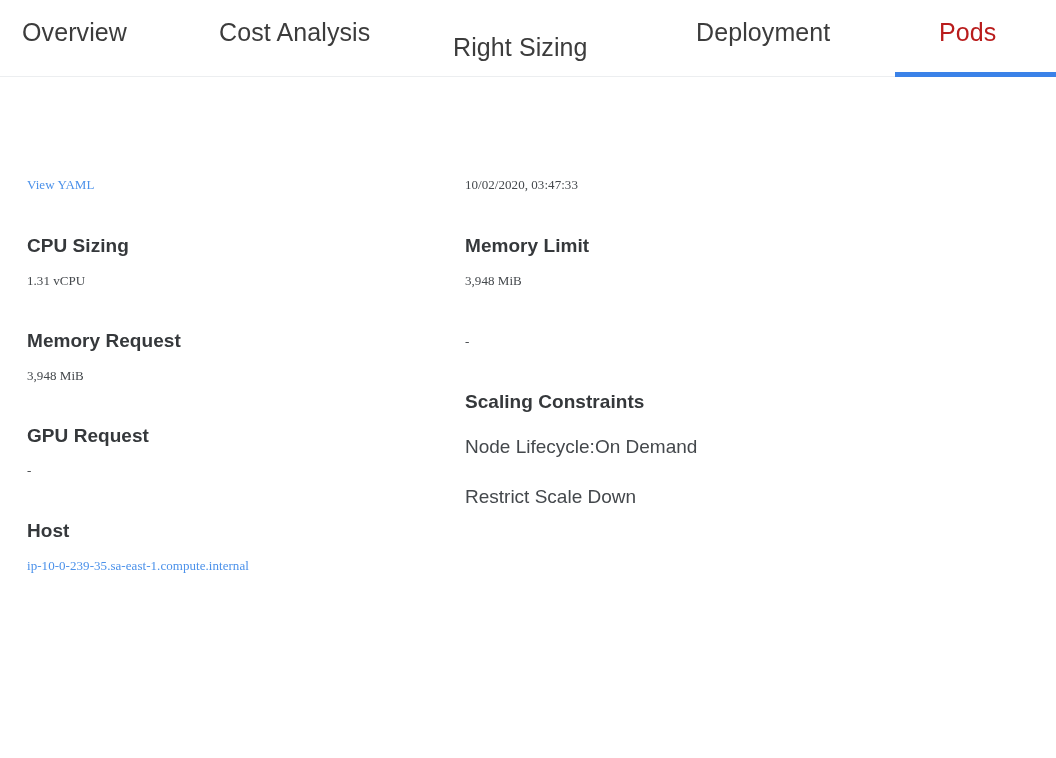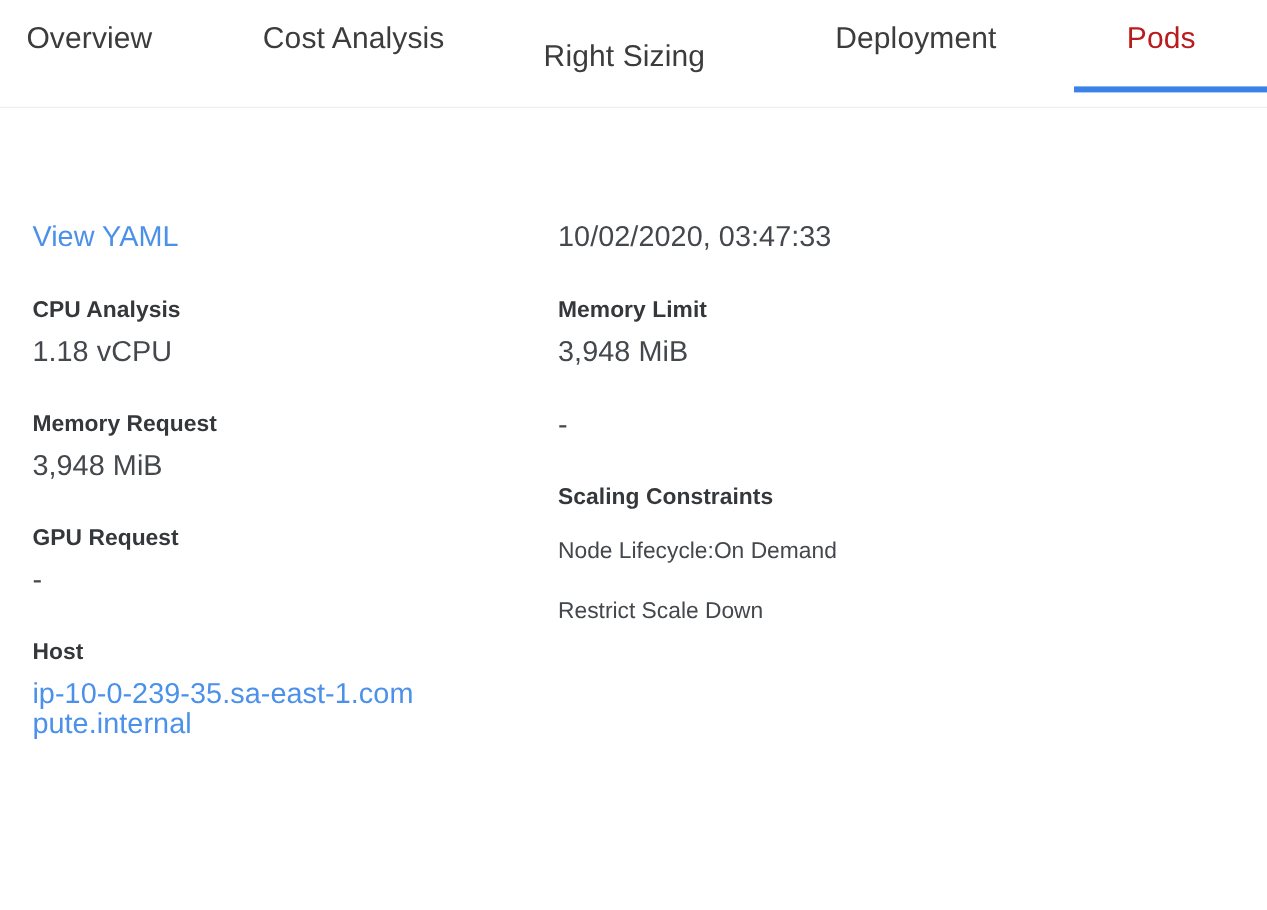--- a/index.html
+++ b/index.html
@@ -12,21 +12,21 @@
     height: 758px;
     font-family: "Liberation Sans", sans-serif;
     -webkit-font-smoothing: antialiased;
     overflow: hidden;
     position: relative;
   }
 
   
   .tabbar {
     position: relative;
-    height: 90px;
+    height: 77px;
     border-bottom: 1px solid #eceef0;
     box-sizing: border-box;
   }
   .tabs {
     position: absolute;
     left: 0;
     top: 0;
     right: 0;
     height: 77px;
   }
@@ -89,27 +89,28 @@
 
   .field-label {
     font-size: 19px;
     line-height: 24px;
     font-weight: 700;
     color: #35383b;
     letter-spacing: 0.05px;
     margin: 0 0 10px 0;
   }
   .field-value {
-    font-size: 24px;
+    font-size: 13px;
     line-height: 25px;
     font-weight: 400;
     color: #44484c;
     letter-spacing: 0.05px;
     margin: 0;
     word-break: break-all;
+    font-family: Liberation Serif, serif;
   }
   .field-value.link,
   a.link {
     color: #4b91ea;
     text-decoration: none;
     cursor: pointer;
   }
 
   
   .toprow {
@@ -160,22 +161,22 @@
 
 <div class="detail" style="height:681px;">
 
   <div class="col col-left" style="padding-top:95px;">
 
     <div class="toprow">
       <a class="field-value link" href="#">View YAML</a>
     </div>
 
     <div class="field">
-      <div class="field-label">CPU Analysis</div>
-      <div class="field-value">1.18 vCPU</div>
+      <div class="field-label">CPU Sizing</div>
+      <div class="field-value">1.31 vCPU</div>
     </div>
 
     <div class="field">
       <div class="field-label">Memory Request</div>
       <div class="field-value">3,948 MiB</div>
     </div>
 
     <div class="field">
       <div class="field-label">GPU Request</div>
       <div class="field-value">-</div>

